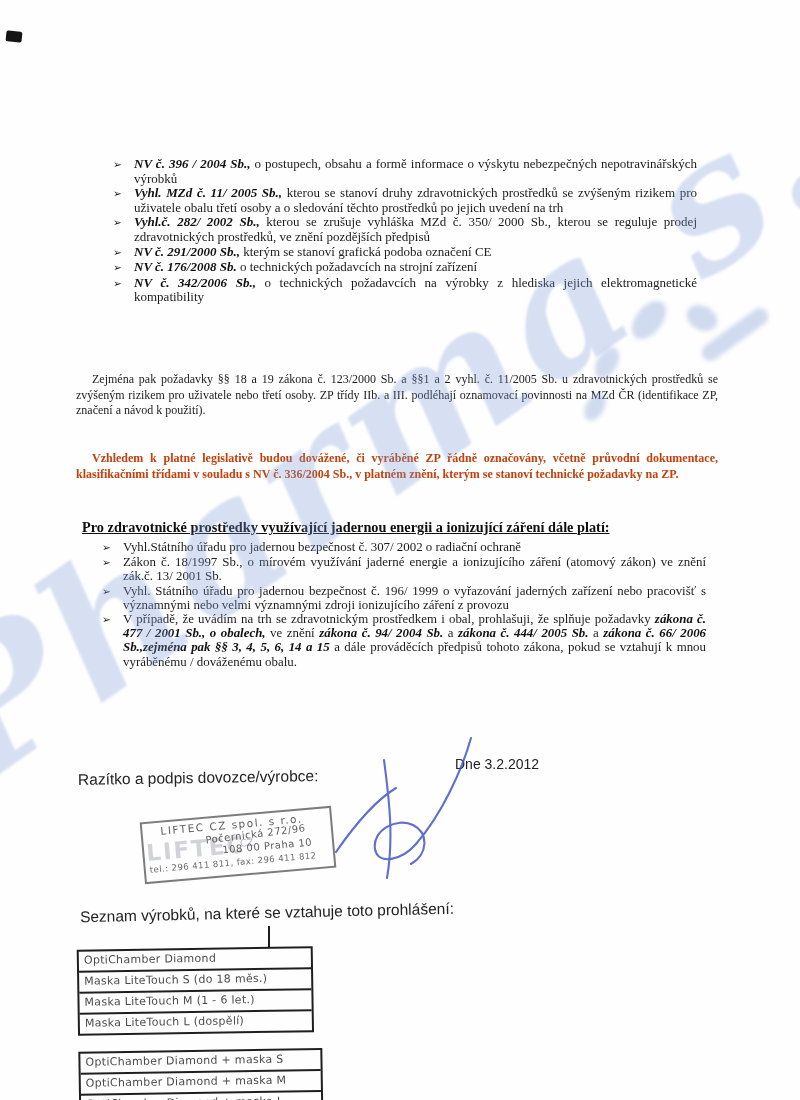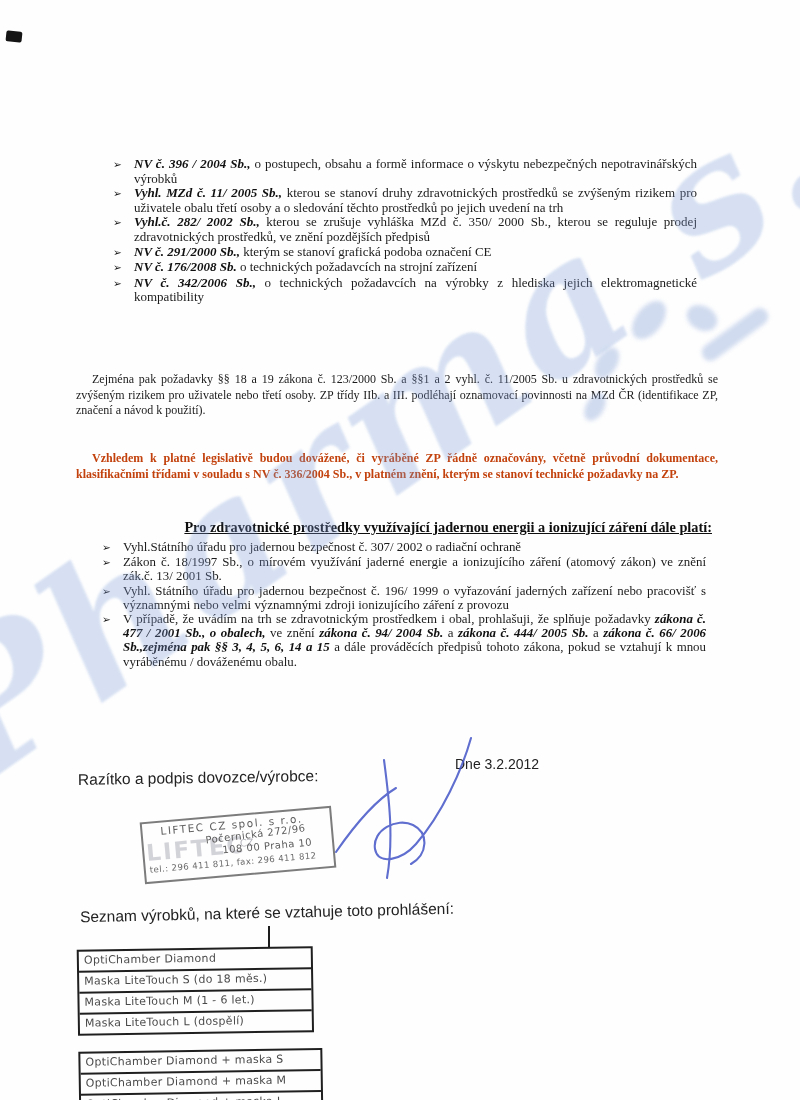--- a/index.html
+++ b/index.html
@@ -34,21 +34,21 @@
   .li-text{flex:1;text-align:justify;}
   .b{font-weight:bold;color:#101010;font-style:italic;}
 
   
   .para{position:absolute;left:72px;width:642px;margin:4px;text-align:justify;
         font-size:12px;line-height:15.7px;text-indent:16px;}
   .p1{top:368px;}
   .p2{top:447px;font-weight:bold;color:#c2410c;}
 
   .heading{position:absolute;left:82px;top:519px;width:630px;margin:0;
-           font-size:14.3px;font-weight:bold;text-decoration:underline;color:#0e0e0e;text-align:right;}
+           font-size:14.3px;font-weight:bold;text-decoration:underline;color:#0e0e0e;}
 
   
   .label{position:absolute;font-family:"Liberation Sans",sans-serif;color:#222;}
   .razitko{left:78px;top:769px;font-size:15.5px;transform:rotate(-0.9deg);}
   .dne{left:455px;top:756px;font-size:14px;}
   .seznam{left:80px;top:904px;font-size:15.5px;transform:rotate(-1.3deg);}
 
   
   .stamp{position:absolute;left:142px;top:814px;width:188px;height:58px;
          border:2px solid rgba(80,80,80,0.75);transform:rotate(-5deg);

